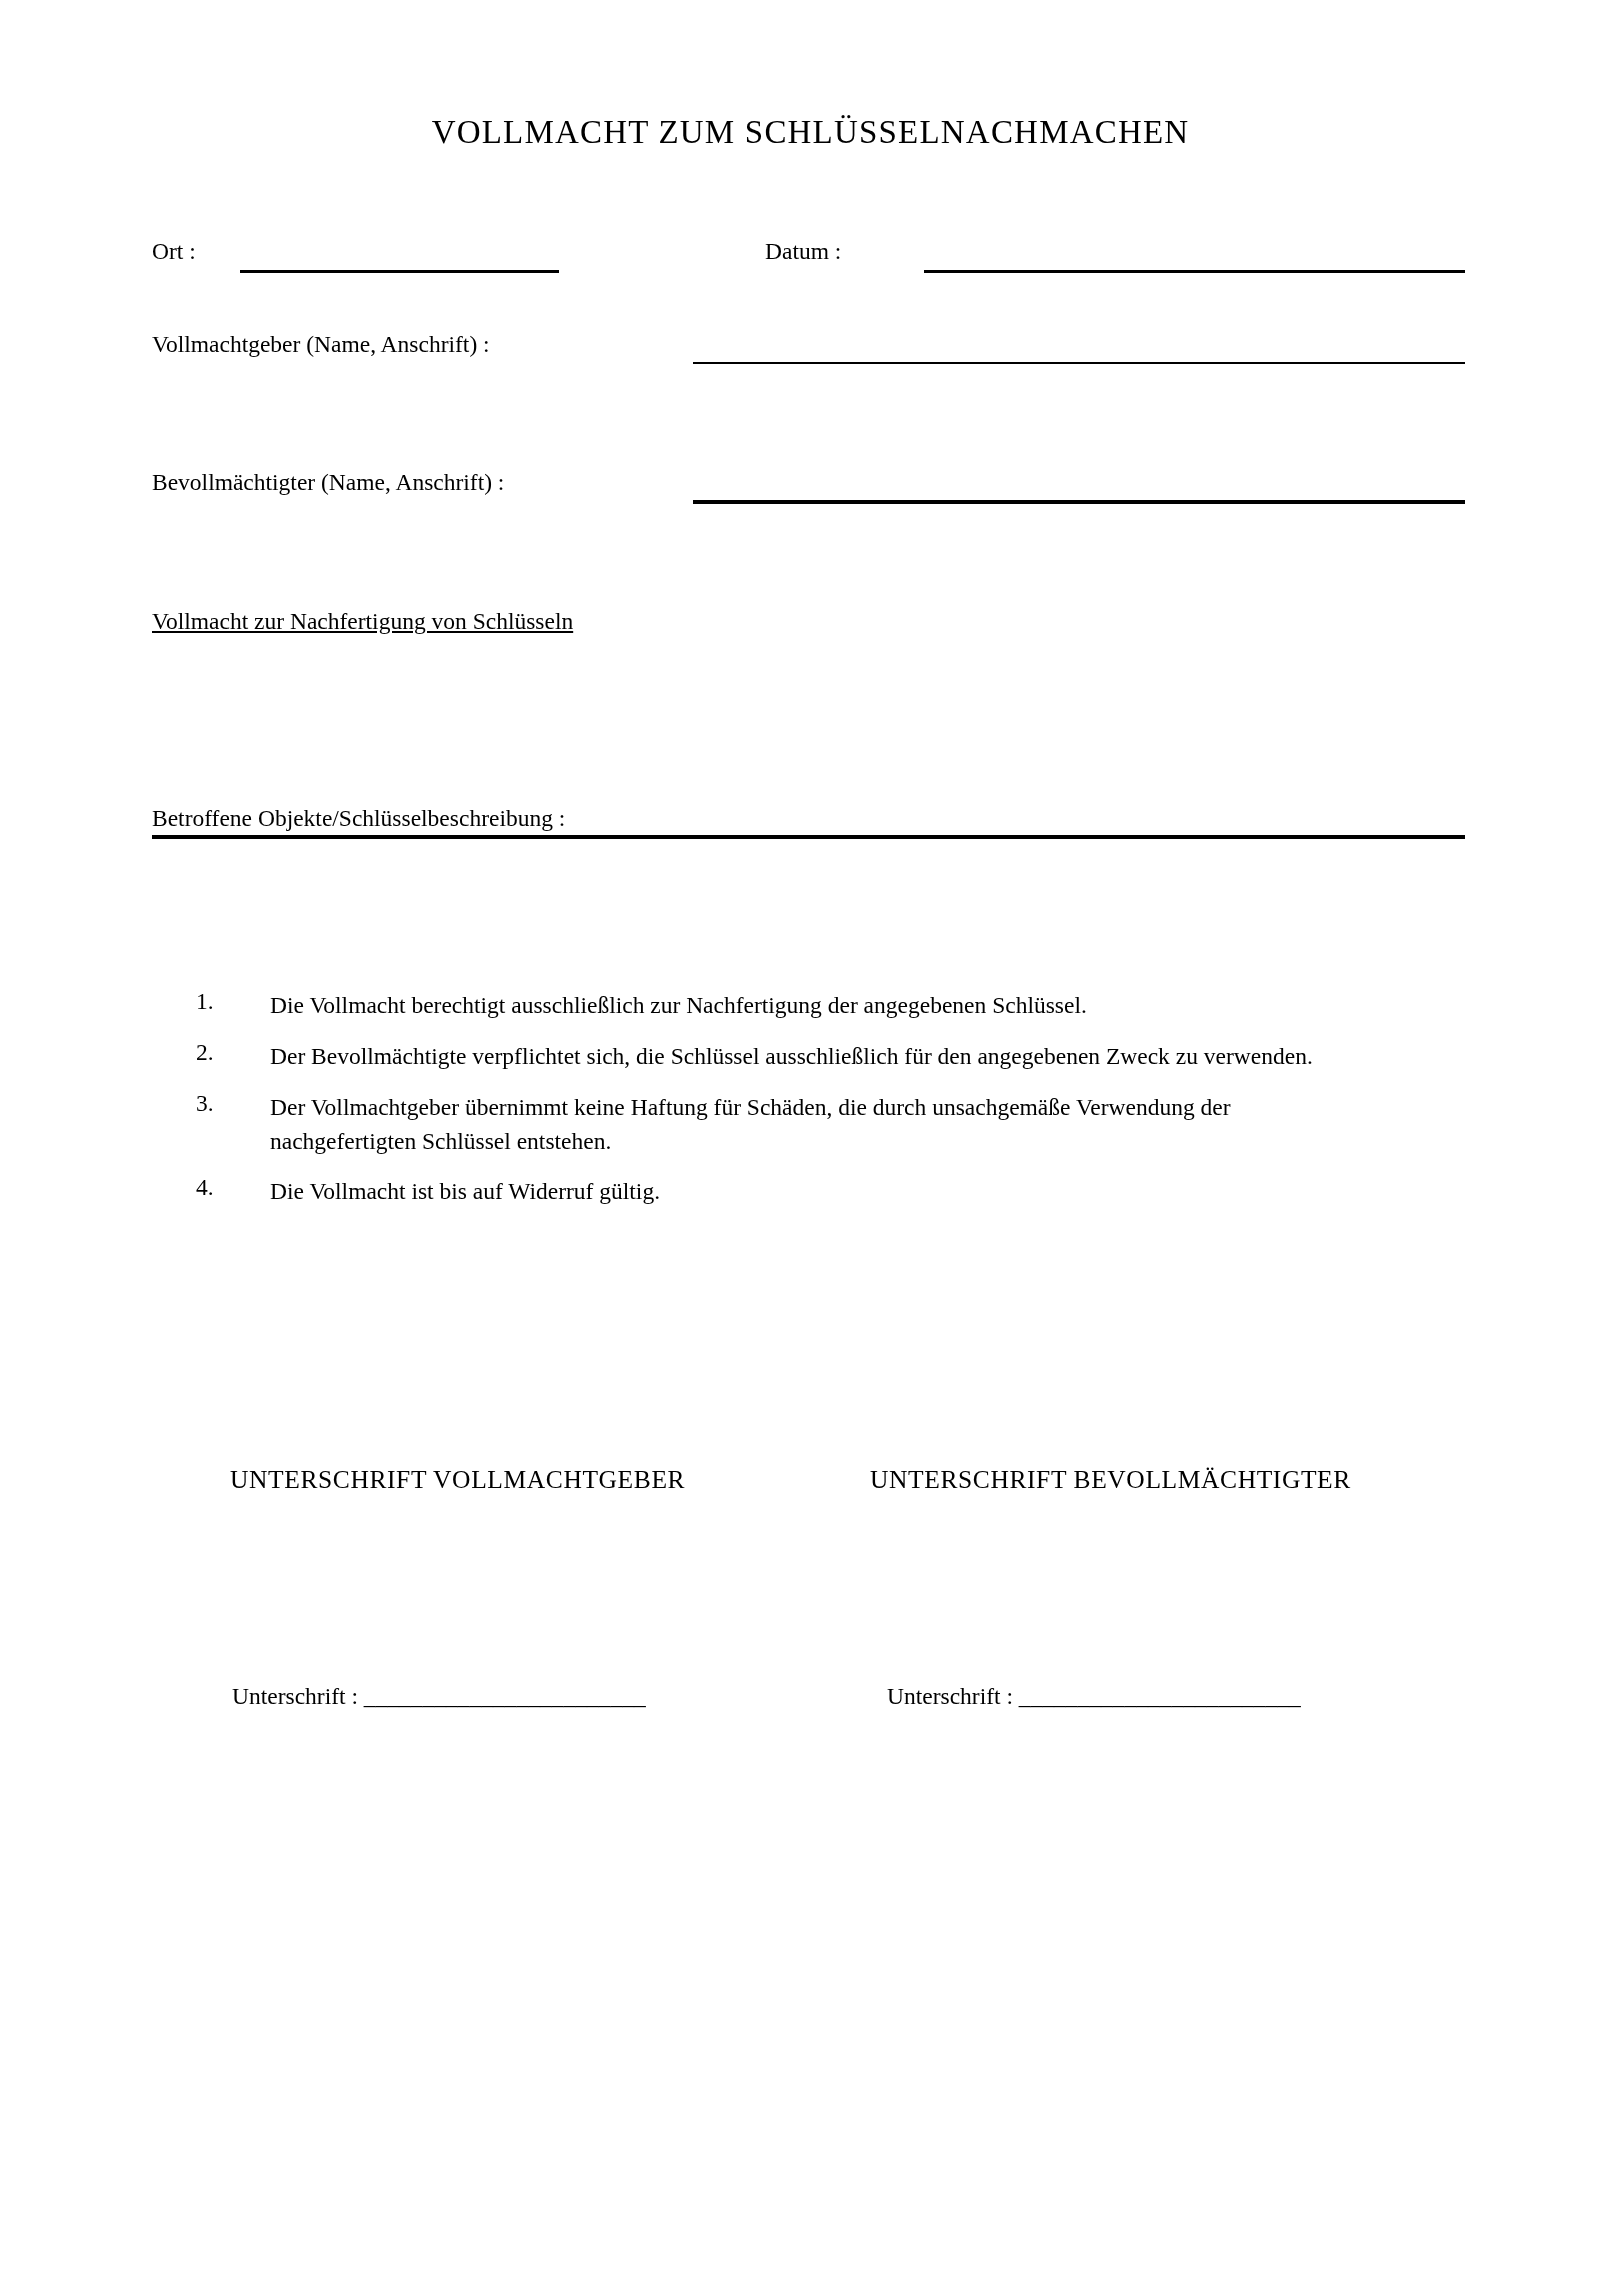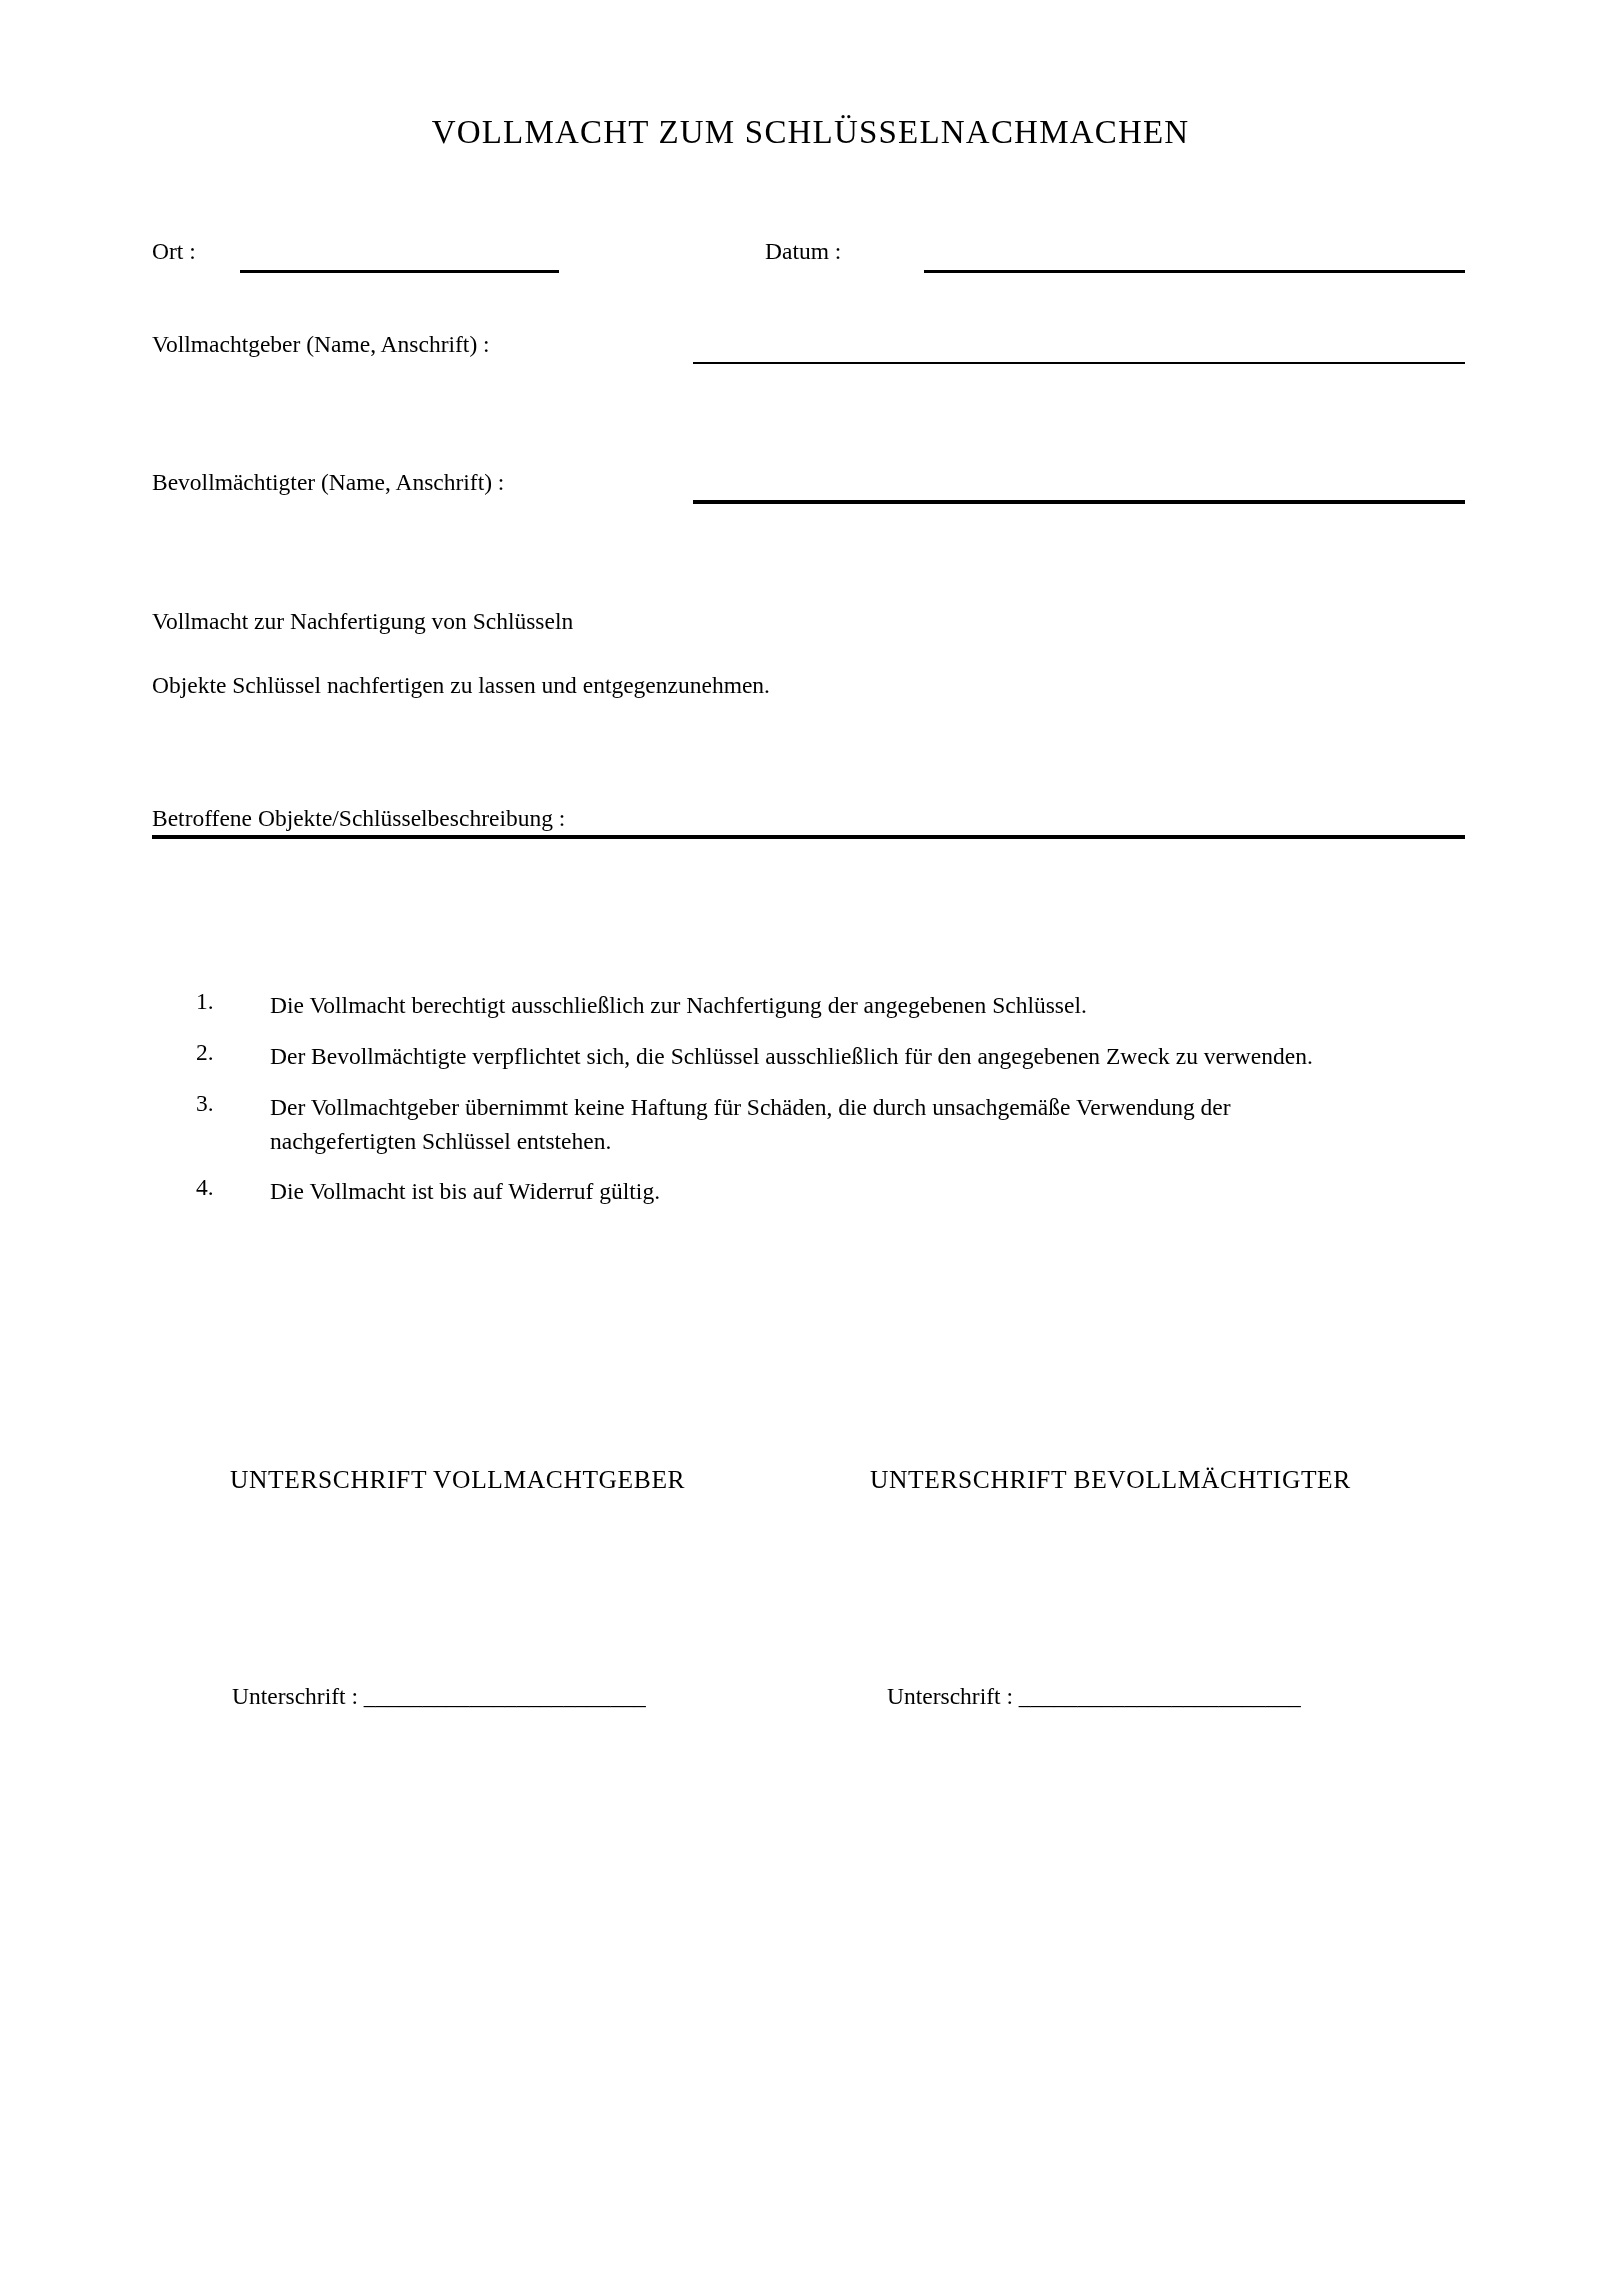--- a/index.html
+++ b/index.html
@@ -131,24 +131,23 @@
 
   <div class="field-label" style="left:765px; top:238px;">Datum :</div>
   <div class="rule" style="left:924px; top:270px; width:541px;"></div>
 
   <div class="field-label" style="left:152px; top:331px;">Vollmachtgeber (Name, Anschrift) :</div>
   <div class="rule thin" style="left:693px; top:362px; width:772px;"></div>
 
   <div class="field-label" style="left:152px; top:469px;">Bevollmächtigter (Name, Anschrift) :</div>
   <div class="rule thick" style="left:693px; top:500px; width:772px;"></div>
 
-  <div class="abs" style="left:152px; top:607px;">Vollmacht zur Nachfertigung von Schlüsseln</div>
+  <div class="abs" style="left:152px; top:607px;text-decoration:underline;">Vollmacht zur Nachfertigung von Schlüsseln</div>
 
   <div class="body-para" style="left:152px; top:668px; width:1318px;">
-    <span style="display:block;">Objekte Schlüssel nachfertigen zu lassen und entgegenzunehmen.</span>
   </div>
 
   <div class="underline-heading" style="left:152px; top:805px;">Betroffene Objekte/Schlüsselbeschreibung :</div>
   <div class="rule thick" style="left:152px; top:835px; width:1313px;"></div>
 
   <div class="num-list">
 
     <div class="num-item">
       <span class="num-marker">1.</span>
       <span class="num-text">Die Vollmacht berechtigt ausschließlich zur Nachfertigung der angegebenen Schlüssel.</span>

